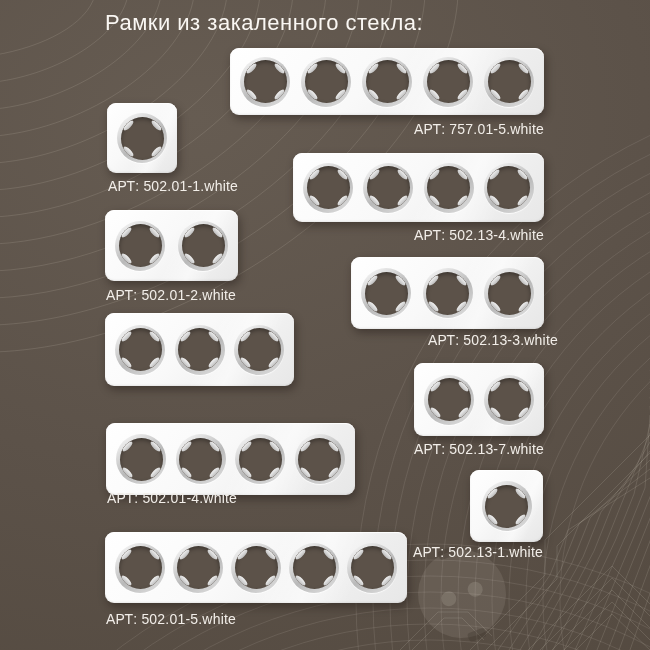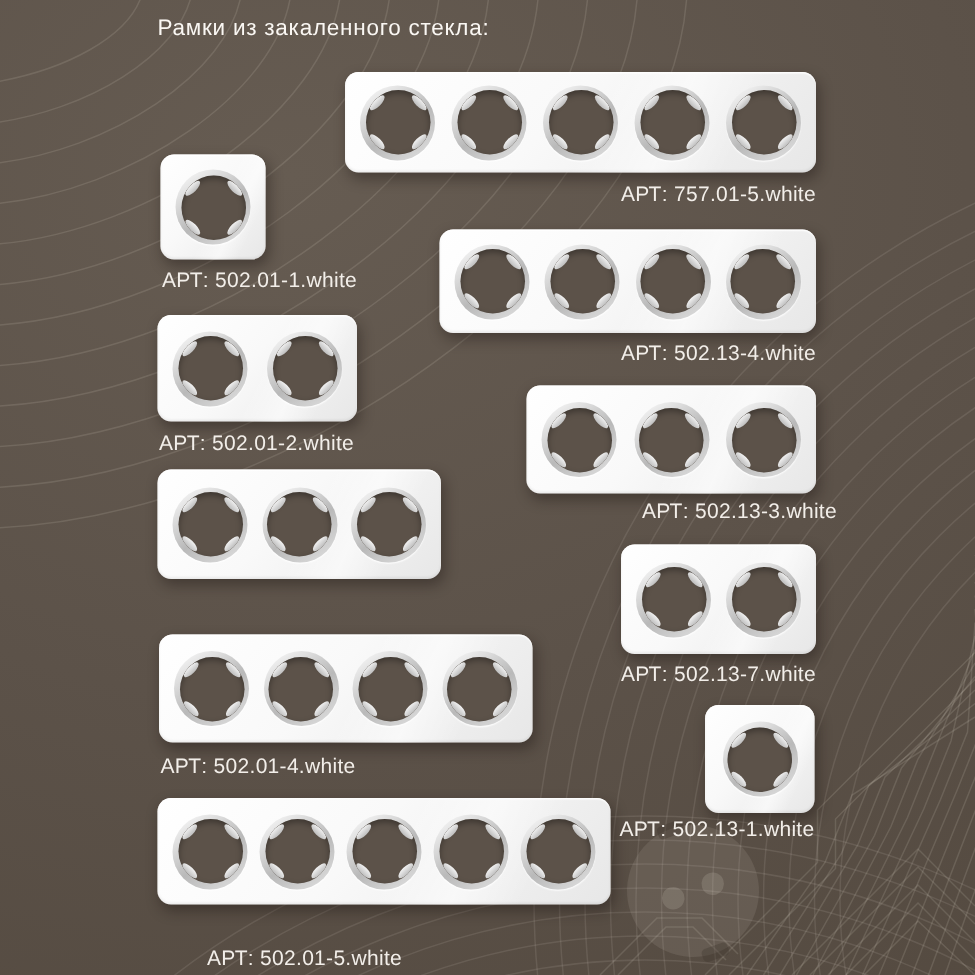--- a/index.html
+++ b/index.html
@@ -4,21 +4,21 @@
 <style>
   html,body{margin:0;padding:0;background:#4a4138;}
   .stage{
     position:relative;width:650px;height:650px;overflow:hidden;
     background:radial-gradient(900px 700px at 30% 18%, #665c52 0%, var(--bg,#5c5249) 50%, #53493f 100%);
     font-family:"Liberation Sans",sans-serif;
   }
   .bg{position:absolute;left:0;top:0;}
   .title{
     position:absolute;left:105px;top:10px;margin:0;
-    font-size:15px;font-weight:400;letter-spacing:.5px;color:#faf7f3;
+    font-size:22px;font-weight:400;letter-spacing:.5px;color:#faf7f3;
   }
   #frames{position:absolute;left:0;top:0;width:100%;height:100%;}
   .frame{
     position:absolute;display:flex;align-items:center;justify-content:space-between;
     padding:0 10px;box-sizing:border-box;border-radius:9px;
     background:linear-gradient(133deg,#ffffff 0%,#f9f9f9 45%,#e7e7e7 100%);
     box-shadow:2px 4px 9px rgba(24,18,14,.4), inset 0 1px 1px rgba(255,255,255,.95), inset 0 -1px 2px rgba(0,0,0,.08);
   }
   .frame.single{justify-content:center;}
   .frame::before{
@@ -212,21 +212,21 @@
         </div>
         <div class="hole">
           <div class="hole-inner">
             <i class="tab tl"></i>
             <i class="tab tr"></i>
             <i class="tab bl"></i>
             <i class="tab br"></i>
           </div>
         </div>
       </div>
-      <div class="art-label" style="top: 502px; left: 107px;">АРТ: 502.01-4.white</div>
+      <div class="art-label" style="top: 490px; left: 107px;">АРТ: 502.01-4.white</div>
       <div class="frame" style="top: 532px; left: 105px; width: 302px; height: 71px;">
         <div class="hole">
           <div class="hole-inner">
             <i class="tab tl"></i>
             <i class="tab tr"></i>
             <i class="tab bl"></i>
             <i class="tab br"></i>
           </div>
         </div>
         <div class="hole">
@@ -255,21 +255,21 @@
         </div>
         <div class="hole">
           <div class="hole-inner">
             <i class="tab tl"></i>
             <i class="tab tr"></i>
             <i class="tab bl"></i>
             <i class="tab br"></i>
           </div>
         </div>
       </div>
-      <div class="art-label" style="top: 630px; left: 106px; margin-left: 32px;">АРТ: 502.01-5.white</div>
+      <div class="art-label" style="top: 611px; left: 106px;">АРТ: 502.01-5.white</div>
       <div class="frame" style="top: 48px; right: 106px; width: 314px; height: 67px;">
         <div class="hole">
           <div class="hole-inner">
             <i class="tab tl"></i>
             <i class="tab tr"></i>
             <i class="tab bl"></i>
             <i class="tab br"></i>
           </div>
         </div>
         <div class="hole">

